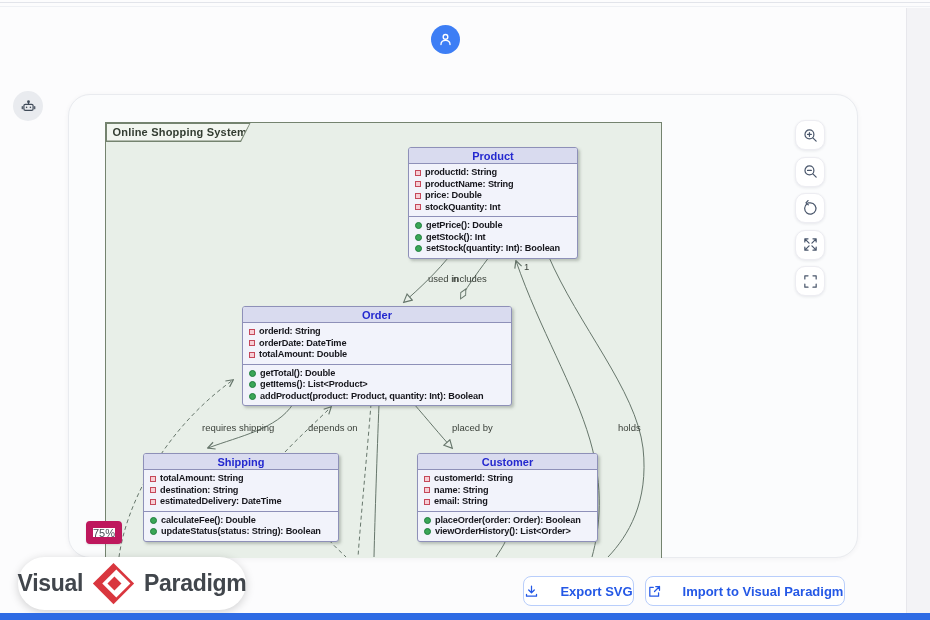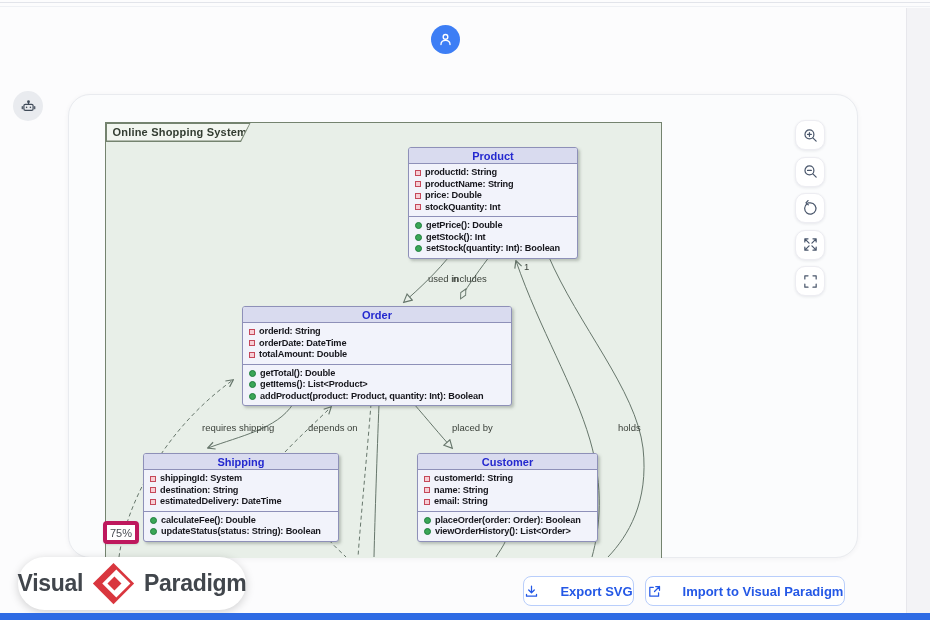--- a/index.html
+++ b/index.html
@@ -47,22 +47,22 @@
   .sq { width:6px; height:6px; border:1px solid #c5485a; background:#f7cdd5; flex:0 0 auto; }
   .ci { width:7px; height:7px; border-radius:50%; background:#3aa657; border:1px solid #1e7e3c; flex:0 0 auto; }
 
   
   .controls { position:absolute; left:795px; top:120px; display:flex; flex-direction:column; gap:6.5px; }
   .ctrl-btn { width:30px; height:30px; background:#fff; border:1px solid #ededf2; border-radius:10px;
     box-shadow:0 1px 3px rgba(20,30,60,0.09); display:flex; align-items:center; justify-content:center; cursor:pointer; }
 
   
   .zoom-chip { position:absolute; left:86px; top:521px; width:36px; height:23px; background:#fff;
-    border:4px solid #be185d; border-radius:4px; box-shadow:0 1px 2px rgba(0,0,0,0.1); font-size:11px;
-    color:#4a4f55; display:flex; align-items:center; justify-content:center;margin-left:17px; }
+    border:7px solid #be185d; border-radius:4px; box-shadow:0 1px 2px rgba(0,0,0,0.1); font-size:11px;
+    color:#4a4f55; display:flex; align-items:center; justify-content:center; }
 
   
   .brand-pill { position:absolute; left:18px; top:557px; width:228px; height:53px; background:#fff;
     border-radius:27px; box-shadow:0 2px 10px rgba(0,0,0,0.18); display:flex; align-items:center;
     justify-content:center; gap:8px; cursor:pointer; }
   .brand-word { font-size:23px; font-weight:bold; color:#41464c; letter-spacing:-0.3px; }
 
   
   .action-btn { position:absolute; top:576px; height:30px; background:#fff; border:1px solid #b9cefb;
     border-radius:8px; color:#2458e6; font-size:13px; font-weight:bold; display:flex; align-items:center;
@@ -212,21 +212,21 @@
           <span>addProduct(product: Product, quantity: Int): Boolean</span>
         </div>
     </div>
   </div>
 
   <div class="uml-class" style="left:143px; top:453px; width:196px;">
     <div class="title">Shipping</div>
     <div class="attrs">
       <div class="mrow">
           <span class="sq"></span>
-          <span>shippingId: System</span>
+          <span>totalAmount: String</span>
         </div>
       <div class="mrow">
           <span class="sq"></span>
           <span>destination: String</span>
         </div>
       <div class="mrow">
           <span class="sq"></span>
           <span>estimatedDelivery: DateTime</span>
         </div>
     </div>

